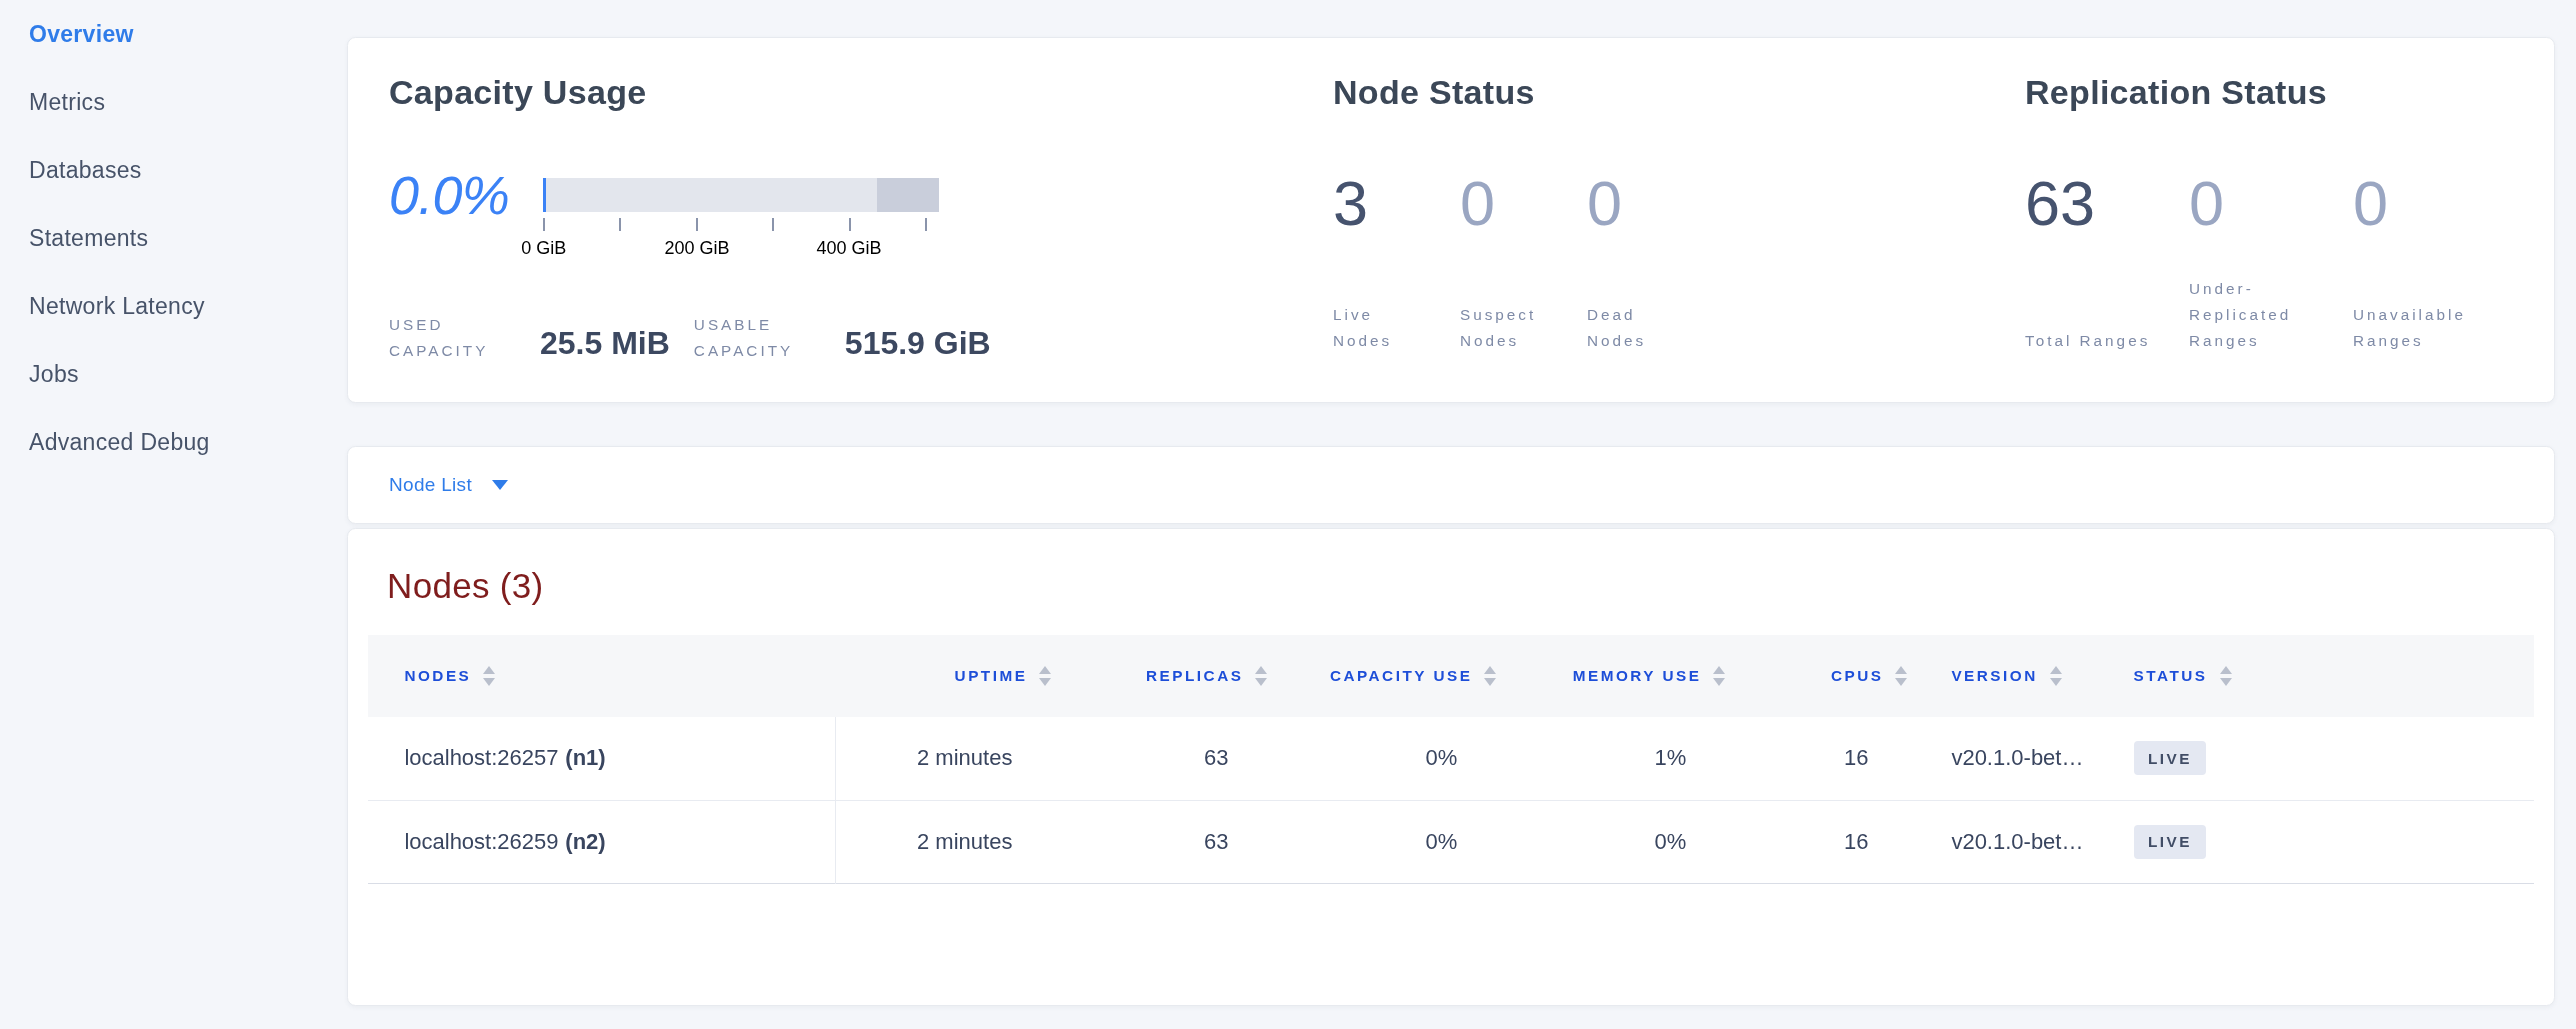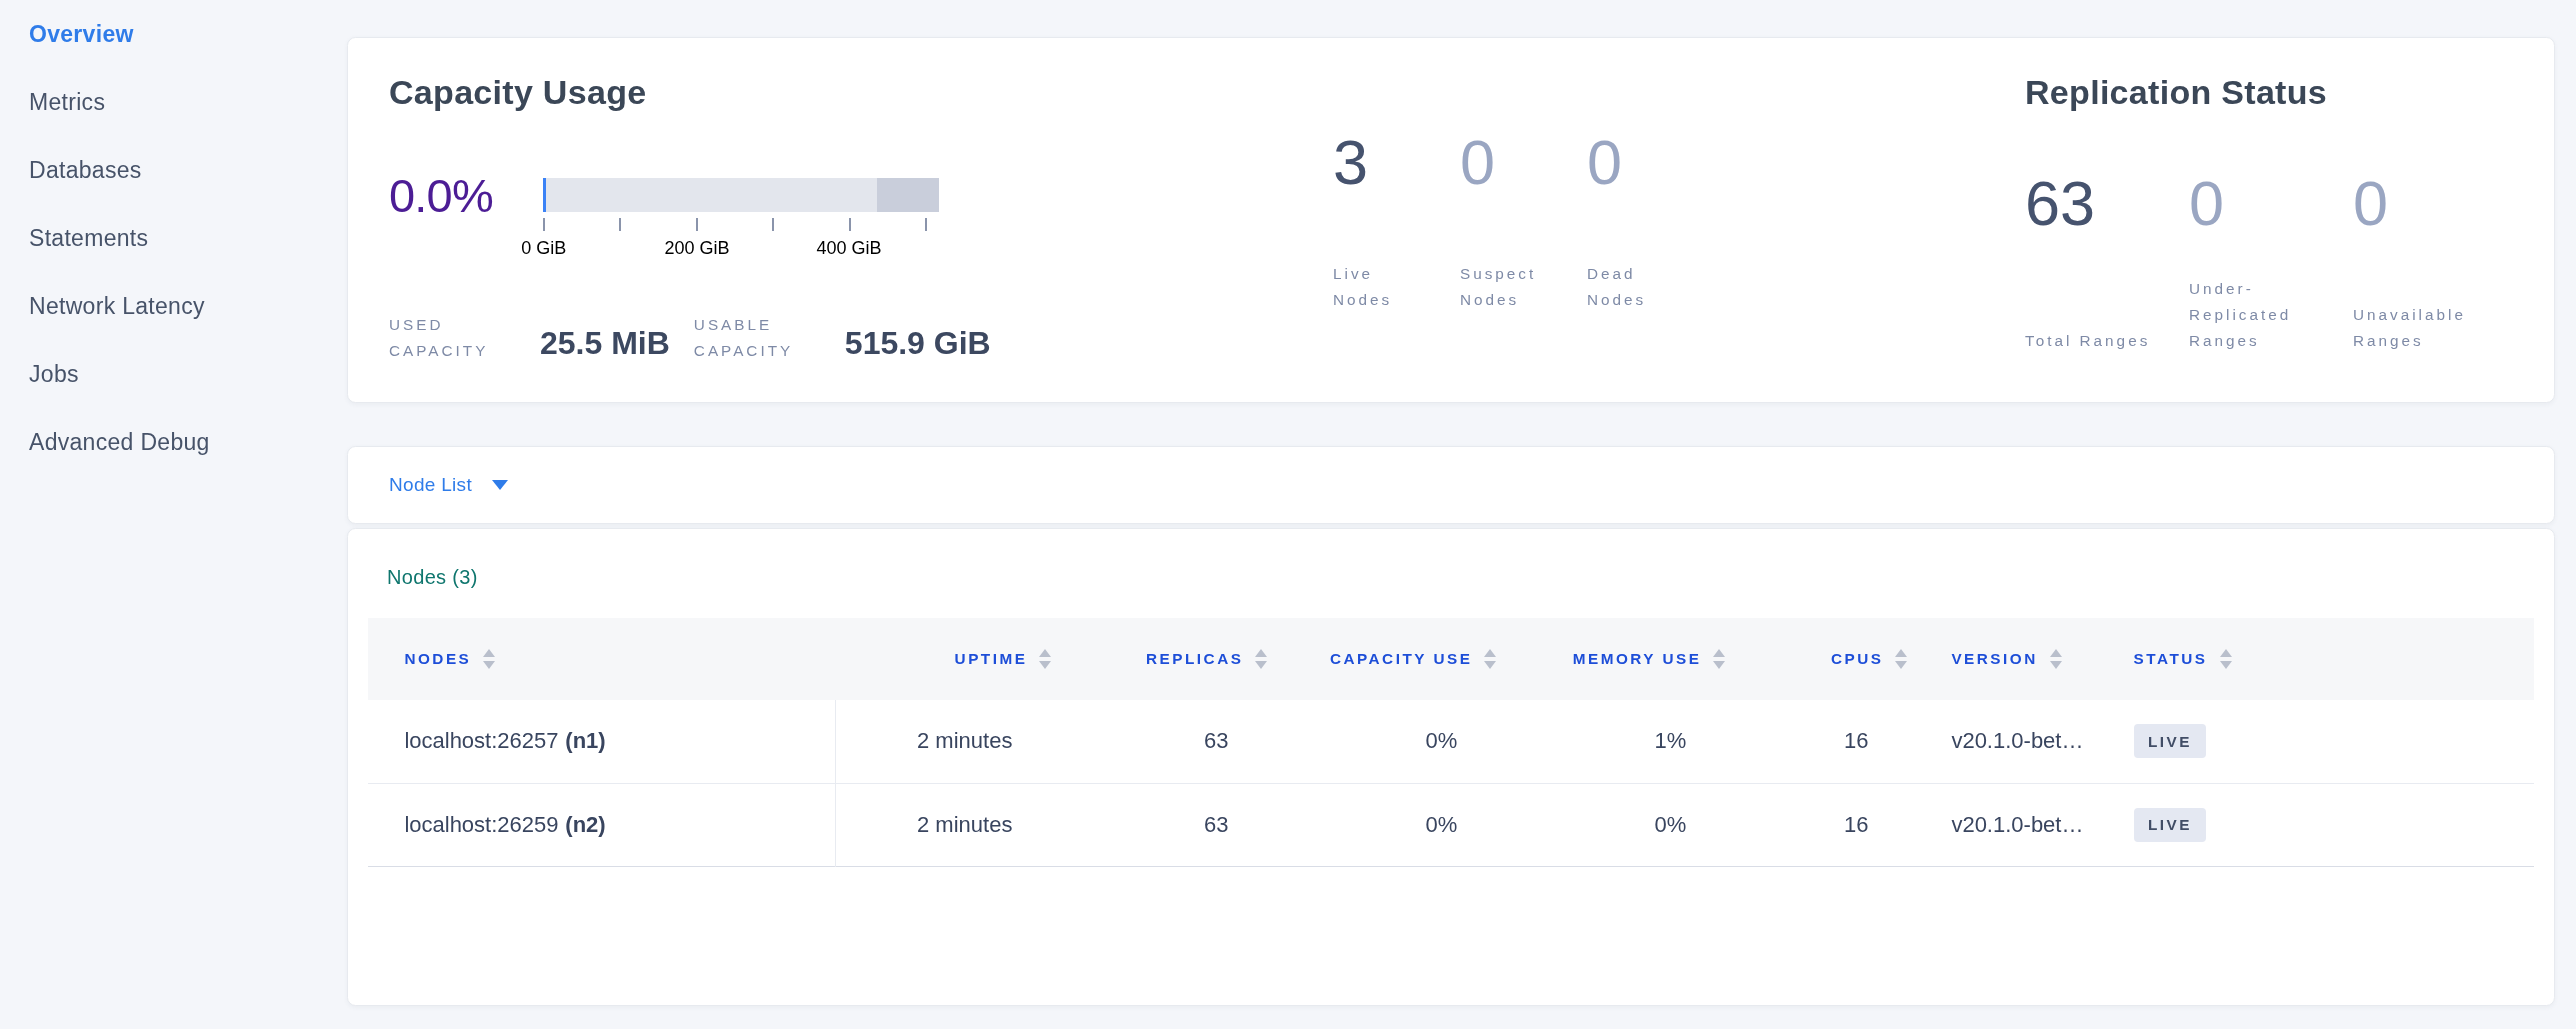--- a/index.html
+++ b/index.html
@@ -32,21 +32,21 @@
   
   .card-summary { margin-top: 37px; height: 366px; display: flex; }
   .sec { padding-top: 34px; }
   .sec-capacity { width: 985px; padding-left: 41px; }
   .sec-nodes { width: 692px; }
   .sec-repl { flex: 1; }
   .sec-title { font-size: 34px; font-weight: 600; color: #3b4757; line-height: 41px; letter-spacing: 0.3px; }
 
   
   .gauge-row { display: flex; margin-top: 65px; }
-  .gauge-pct { width: 154px; font-size: 47px; line-height: 63px; color: #4c1d95; margin-top: -13.6px; letter-spacing: -0.8px; }
+  .gauge-pct { width: 154px; font-size: 54px; line-height: 63px; color: #3b82f6; margin-top: -13.6px; letter-spacing: -0.8px; font-style: italic; }
   .gauge-bar { position: relative; width: 396px; height: 34px; background: #e3e6ed; }
   .reserve-seg { position: absolute; right: 0; top: 0; height: 100%; width: 62px; background: #c9cedb; }
   .used-tick { position: absolute; left: 0; top: 0; width: 3.4px; height: 100%; background: #3b82f6; }
   .axis { position: relative; width: 396px; height: 61px; }
   .axis .tick { position: absolute; top: 6px; width: 1.7px; height: 12.7px; background: #8a94ab; }
   .axis-label {
     position: absolute; top: 25.5px; transform: translateX(-50%);
     font-size: 18px; color: #000000; white-space: nowrap;
   }
 
@@ -73,21 +73,21 @@
   .dropdown { display: flex; align-items: center; cursor: pointer; }
   .dropdown-label { font-size: 19px; font-weight: 500; color: #2f7ce9; letter-spacing: 0.3px; }
   .caret {
     width: 0; height: 0; margin-left: 20.4px;
     border-left: 8.5px solid transparent; border-right: 8.5px solid transparent;
     border-top: 10.2px solid #2f7ce9;
   }
 
   
   .card-table { margin-top: 4.2px; height: 478px; padding: 0 20.4px; }
-  .nodes-heading { font-size: 20px; font-weight: 500; color: #0f766e; margin: 37px 0 29px 18.7px; letter-spacing: 0.3px; }
+  .nodes-heading { font-size: 35px; font-weight: 500; color: #7f1d1d; margin: 37px 0 29px 18.7px; letter-spacing: 0.3px; }
 
   table { width: 100%; border-collapse: collapse; table-layout: fixed; border-bottom: 1.7px solid #d9dde6; }
   thead th {
     background: #f6f7f9; height: 82px; vertical-align: middle;
     font-size: 15.3px; font-weight: bold; letter-spacing: 2.5px; color: #1d4ed8;
     text-transform: uppercase; cursor: pointer;
   }
   .th-inner { display: inline-flex; align-items: center; }
   .th-text { display: inline-block; }
   .th-text.wrap2 { max-width: 144px; text-align: right; line-height: 1.6; }
@@ -156,20 +156,21 @@
           <span class="stat-value">25.5 MiB</span>
         </div>
         <div class="stat-group">
           <span class="stat-label">Usable Capacity</span>
           <span class="stat-value">515.9 GiB</span>
         </div>
       </div>
     </div>
 
     <div class="sec sec-nodes">
+      <h2 class="sec-title">Node Status</h2>
       <div class="big-row">
         <div class="stat-col-n big-num primary">3</div>
         <div class="stat-col-n big-num">0</div>
         <div class="stat-col-n big-num">0</div>
       </div>
       <div class="label-row">
         <div class="stat-col-n mini-label">Live Nodes</div>
         <div class="stat-col-n mini-label">Suspect Nodes</div>
         <div class="stat-col-n mini-label">Dead Nodes</div>
       </div>

